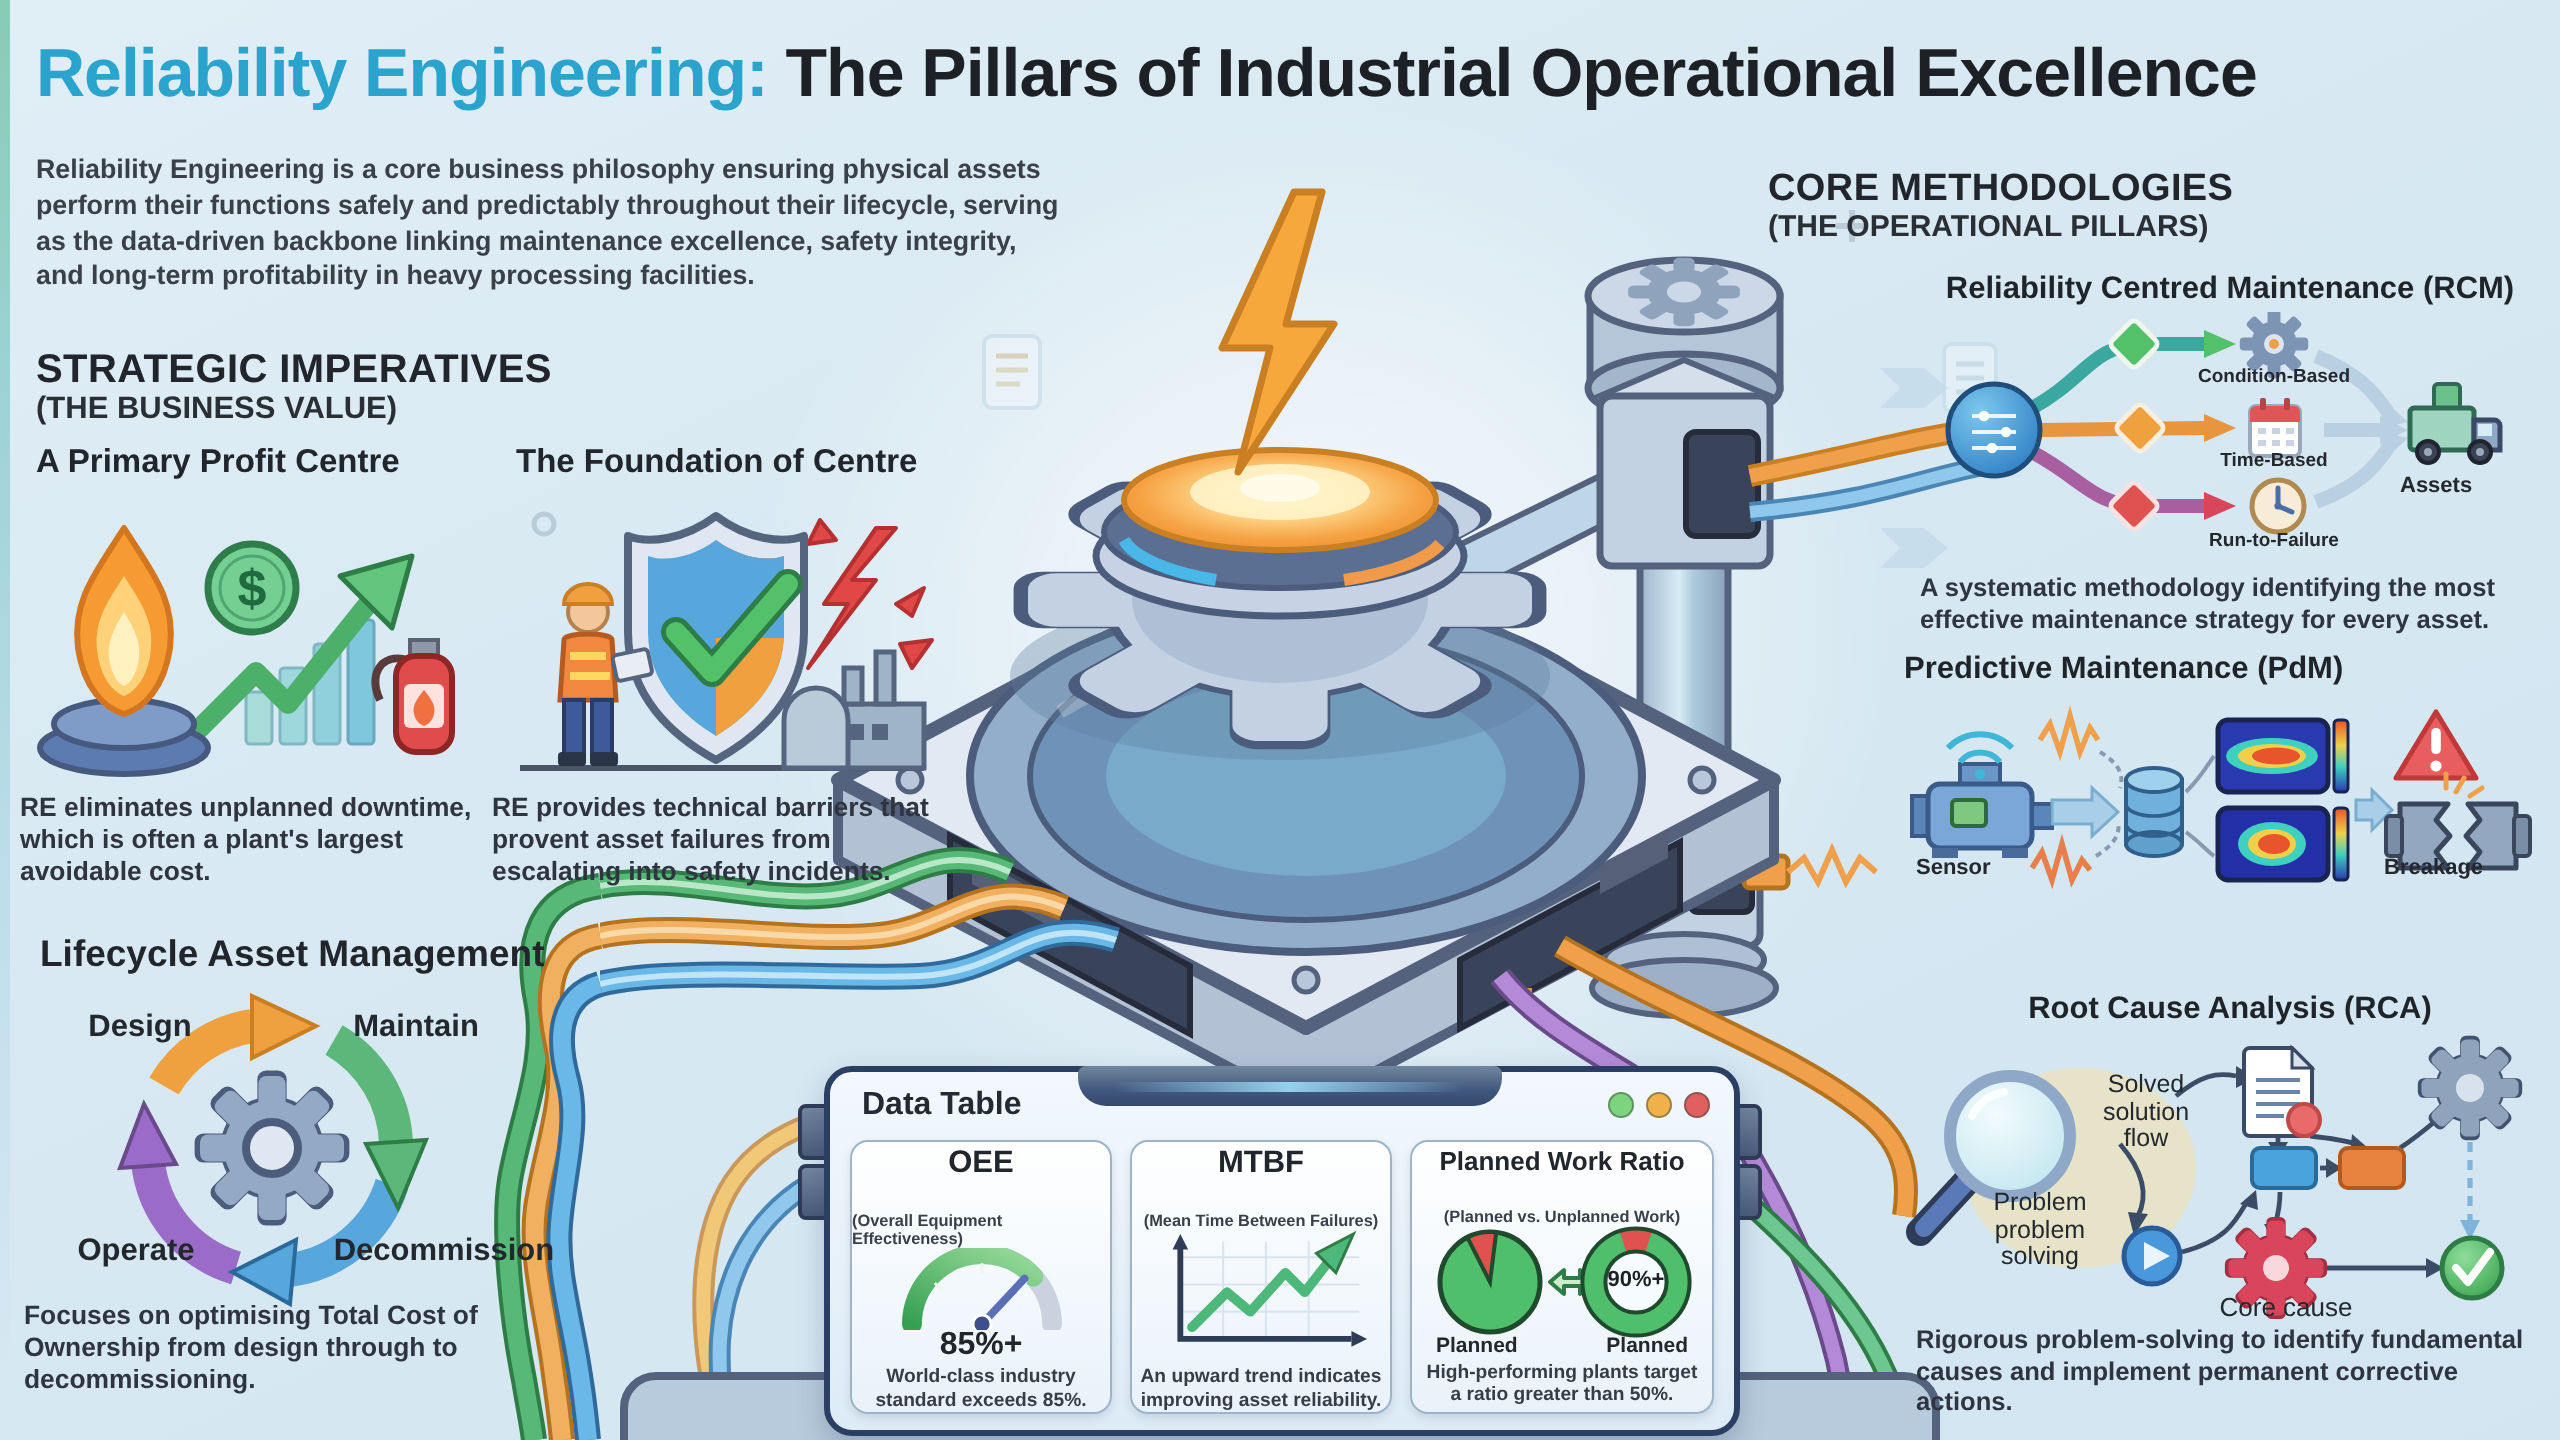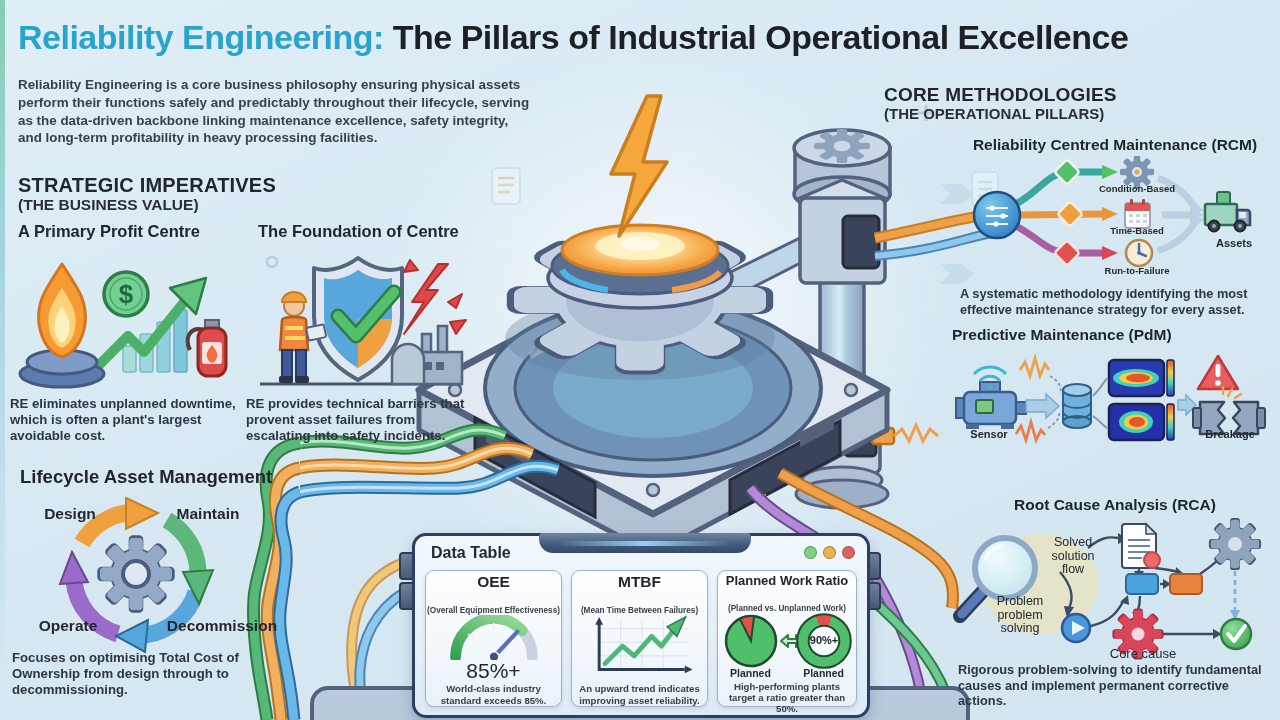--- a/index.html
+++ b/index.html
@@ -19,45 +19,45 @@
   .intro{left:18px;top:76px;width:516px;font-size:13.4px;font-weight:700;color:#3a4049;line-height:1.33;}
   .sec-h{font-size:20px;font-weight:800;color:#22262c;letter-spacing:.2px;}
   .sec-sub{font-size:15.5px;font-weight:700;color:#2a2f36;}
   .feat-title{font-size:16.5px;font-weight:800;color:#22262c;}
   .cap{font-size:13.2px;font-weight:700;color:#2f3540;line-height:1.22;text-align:left;}
   .cap-l{font-size:12.8px;font-weight:700;color:#2f3540;line-height:1.28;text-align:left;}
   .lc-title{font-size:18.5px;font-weight:800;color:#22262c;}
   .stage{font-size:15.5px;font-weight:700;color:#23282e;text-align:center;}
   .m-title{font-size:15.5px;font-weight:800;color:#1f242a;}
   .sm-label{font-size:9.5px;font-weight:700;color:#23282e;text-align:center;line-height:1.05;}
-  .md-label{font-size:11px;font-weight:700;color:#23282e;text-align:center;}
+  .md-label{font-size:11px;font-weight:700;color:#23282e;}
   .rca-label{font-size:12.5px;font-weight:400;color:#23282e;text-align:center;line-height:1.08;}
   
   .dtable{left:412px;top:533px;width:452px;height:179px;z-index:4;
     background:linear-gradient(#f2f8fd,#ddebf6);border:3px solid #2a3f63;border-radius:14px;
     box-shadow:0 6px 14px rgba(40,60,90,.25);}
   .dt-tab{position:absolute;left:124px;top:-3px;width:212px;height:20px;z-index:1;
     background:linear-gradient(#71879f,#41587e 60%,#35496b);border-radius:4px 4px 14px 14px;}
   .dt-tab::after{content:"";position:absolute;left:18px;top:8px;width:175px;height:5px;border-radius:3px;
     background:linear-gradient(90deg,rgba(140,220,255,0),rgba(160,230,255,.85),rgba(140,220,255,0));}
   .dt-title{position:absolute;left:16px;top:8px;font-size:16px;font-weight:800;color:#242a33;z-index:2;}
   .dt-dots{position:absolute;right:12px;top:10px;display:flex;gap:6px;z-index:2;}
   .dot{width:11px;height:11px;border-radius:50%;border:1.5px solid rgba(50,70,60,.45);}
   .dt-cards{position:absolute;left:10px;top:34px;right:10px;display:flex;gap:9px;z-index:2;}
   .dt-card{flex:1;height:132px;background:linear-gradient(#ffffff,#e9f2fa);border:1.5px solid #9db3c8;
     border-radius:9px;display:flex;flex-direction:column;align-items:center;padding-top:3px;
     box-shadow:inset 0 1px 0 #fff,0 2px 4px rgba(60,80,110,.15);}
   .dt-card-title{font-size:15.5px;font-weight:800;color:#22262c;line-height:1.05;}
   .dt-card-title.small{font-size:13px;}
   .dt-card-sub{font-size:8.2px;font-weight:700;color:#3a4049;margin-top:16px;}
-  .dt-value{font-size:21px;font-weight:400;color:#22262c;line-height:1;}
+  .dt-value{font-size:16px;font-weight:700;color:#22262c;line-height:1;}
   .dt-cap{font-size:9.6px;font-weight:700;color:#363d47;text-align:center;line-height:1.18;margin-top:2px;padding:0 4px;}
   .pie-wrap{position:relative;width:138px;height:56px;}
   .pie-value{position:absolute;left:83px;top:21px;width:46px;text-align:center;font-size:11px;font-weight:800;color:#1d2126;}
-  .pie-labels{display:flex;width:138px;justify-content:space-between;padding:0 12px;box-sizing:border-box;
+  .pie-labels{display:flex;width:150px;justify-content:space-between;padding:0 12px;box-sizing:border-box;
     font-size:10.5px;font-weight:700;color:#23282e;margin-top:-2px;}
   .lug{position:absolute;width:13px;height:24px;background:linear-gradient(#7486a0,#4b5c7a);
     border:2px solid #2e3c57;border-radius:4px;z-index:3;}
   svg{display:block;}
 </style>
 </head>
 <body>
 
 <div id="canvas">
 

